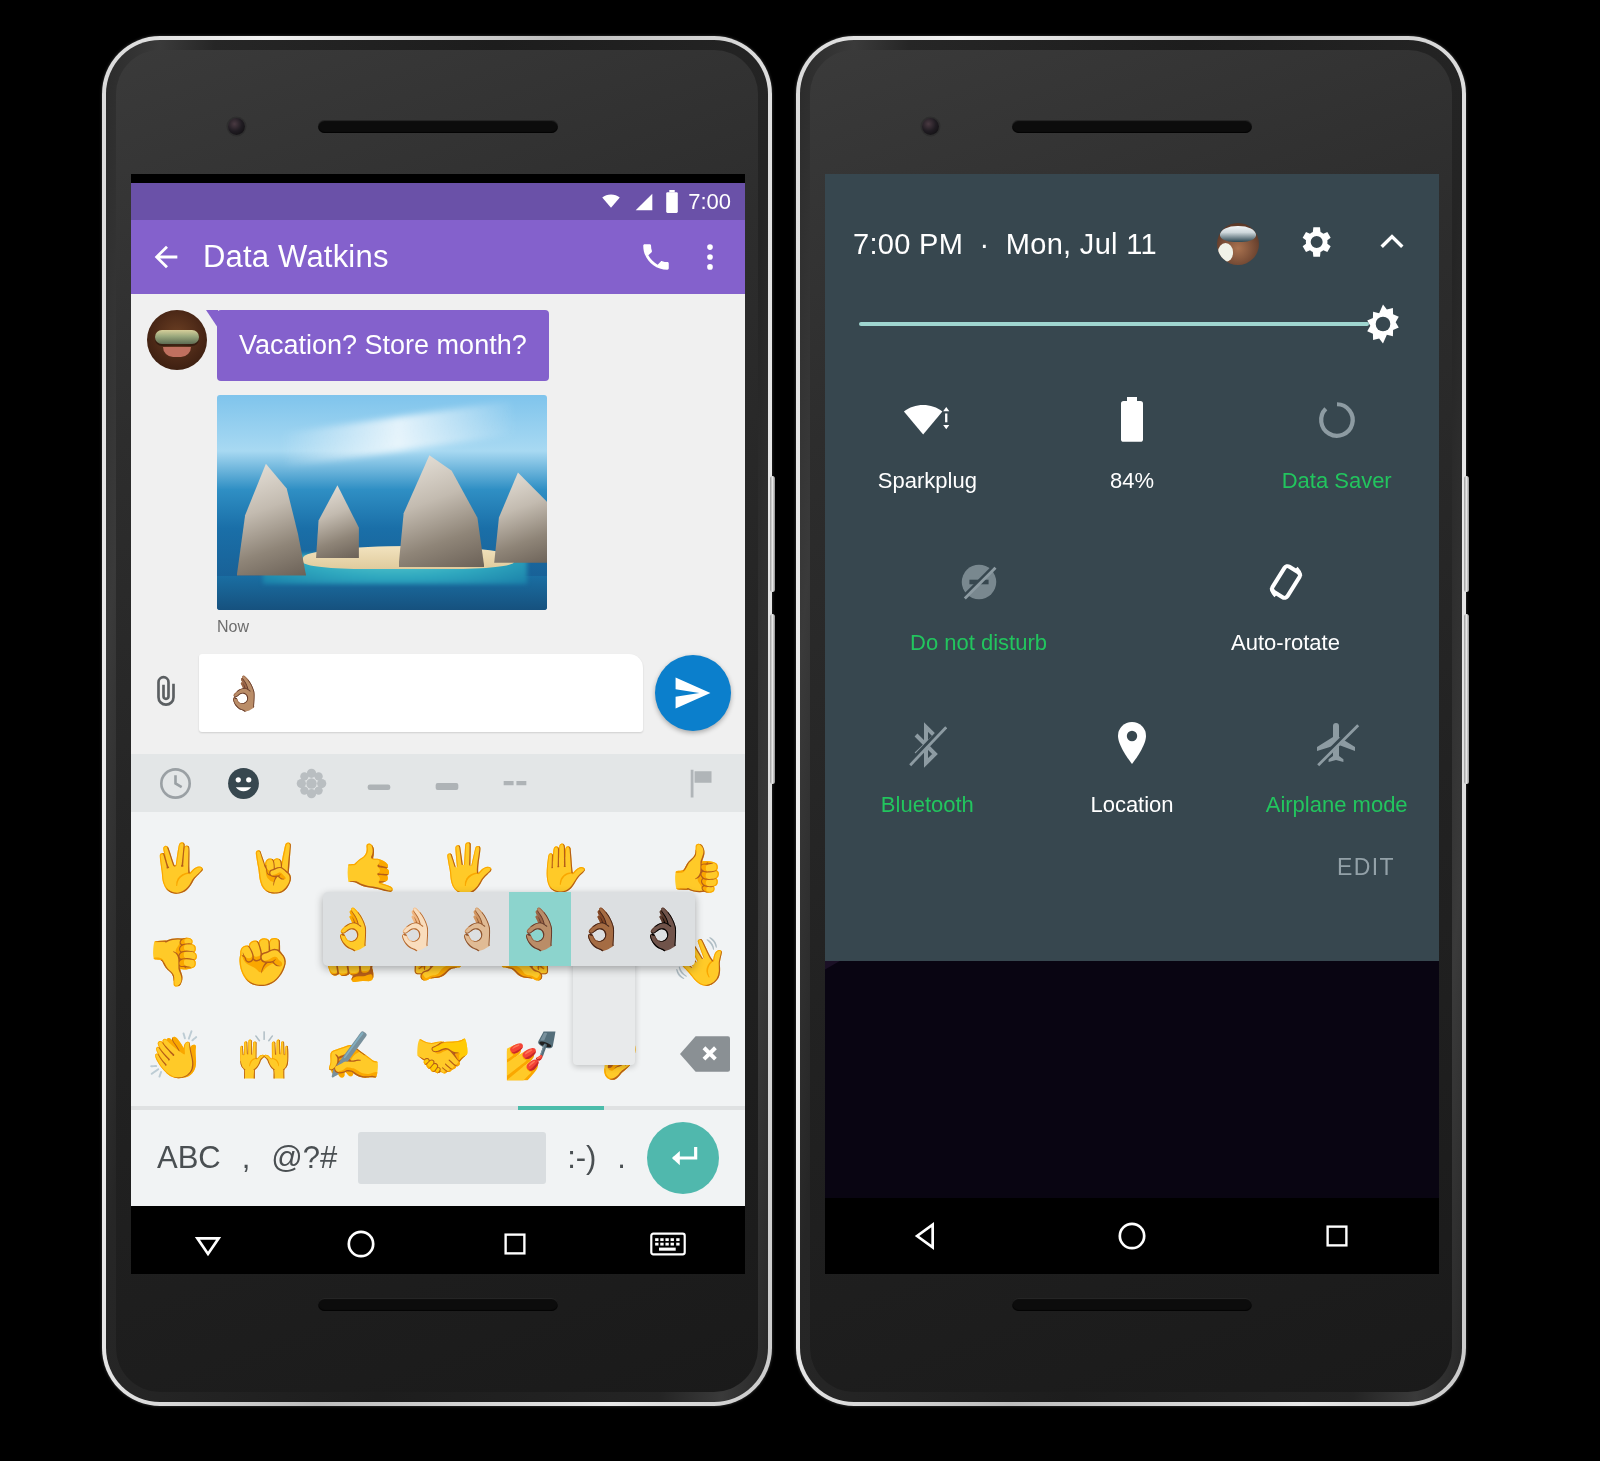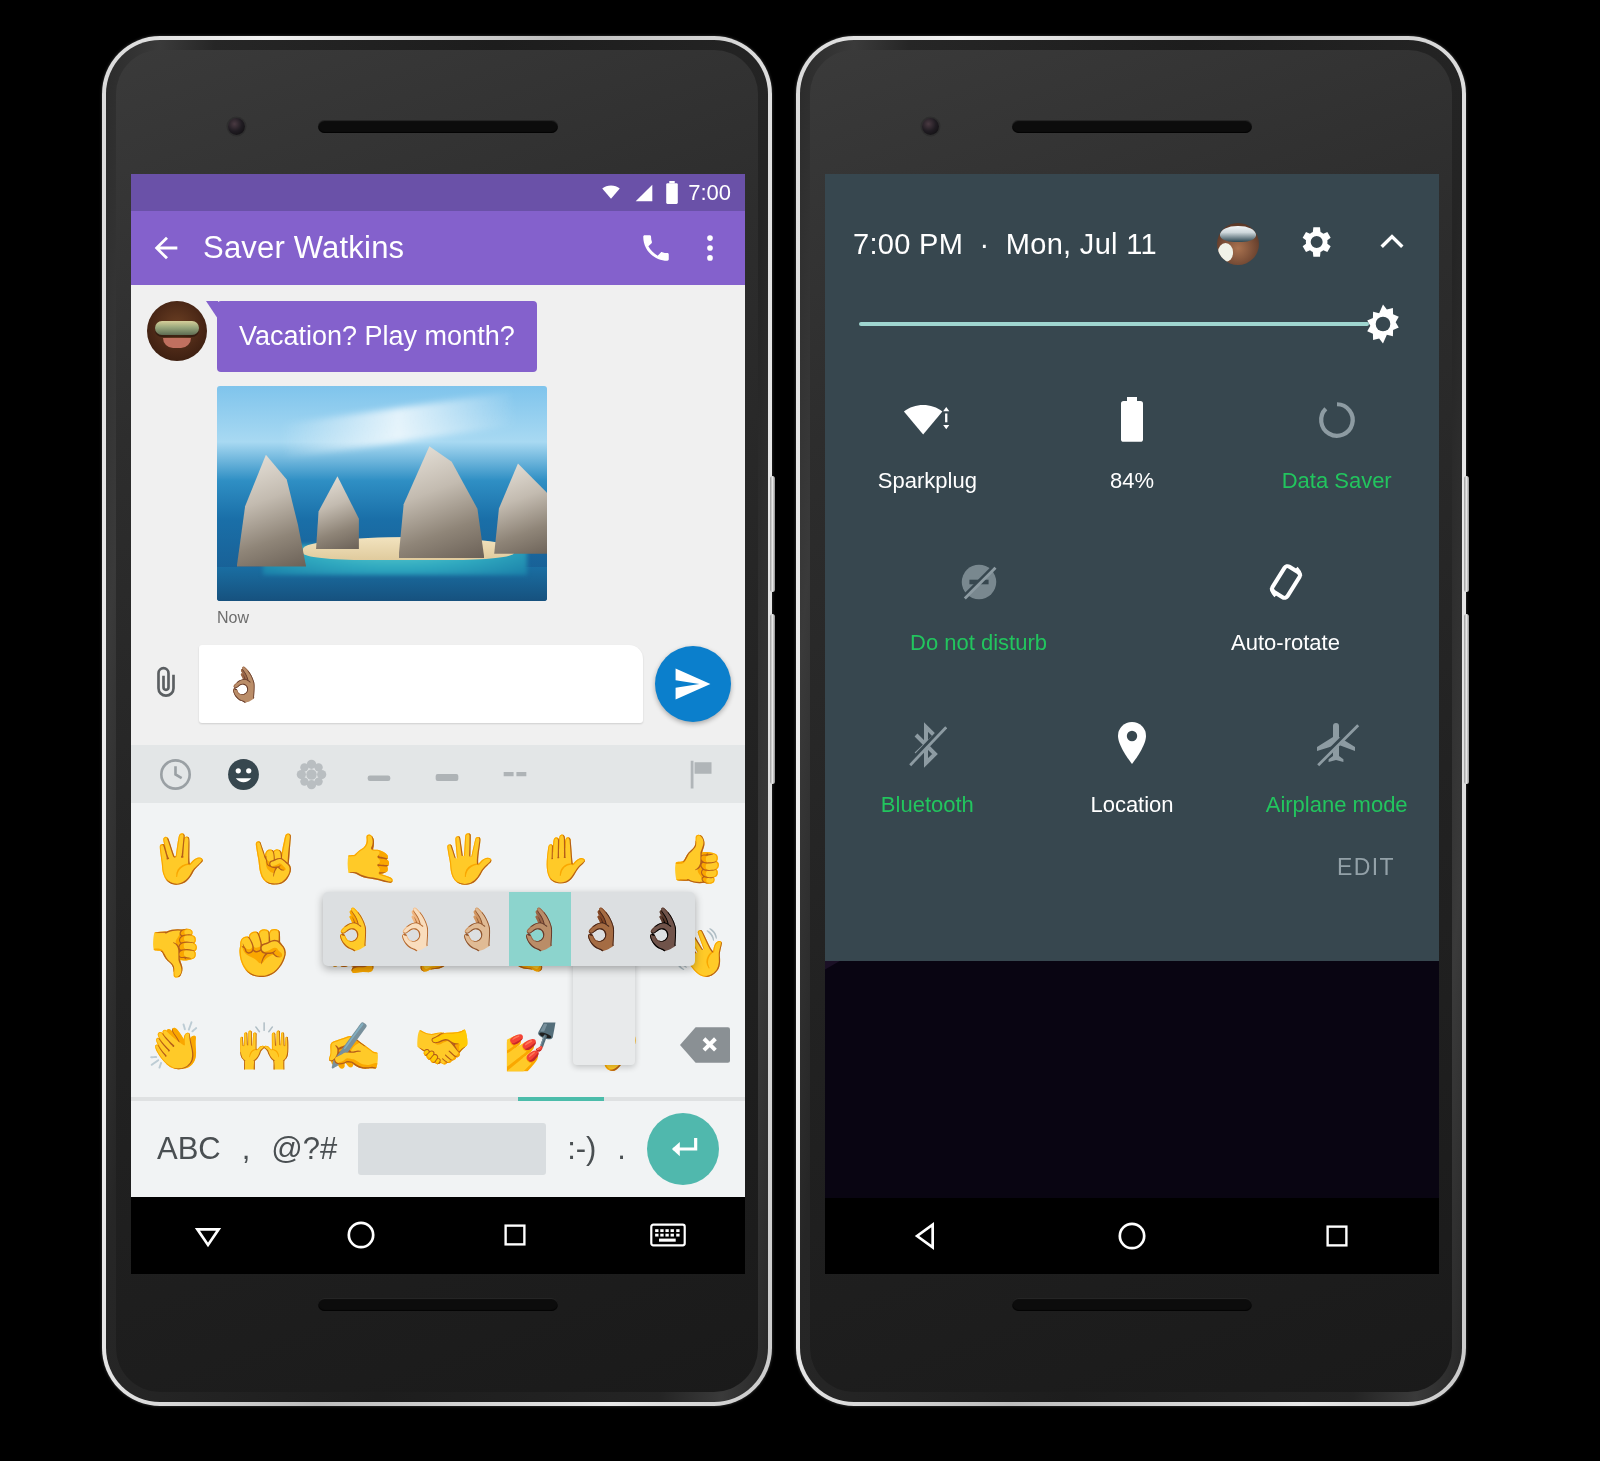--- a/index.html
+++ b/index.html
@@ -46,21 +46,21 @@
   .sidebtn {
     position: absolute; width: 5px; border-radius: 3px;
     background: linear-gradient(90deg,#9a9a9a,#e6e6e6,#8f8f8f);
   }
 
   
   .l-status {
     height: 37px; background: #6a51a8; color: #fff;
     display: flex; align-items: center; justify-content: flex-end;
     padding-right: 14px; gap: 8px;
-    font-size: 22px; font-weight: 500;
+    font-size: 22px; font-weight: 500; margin-top: 9px;
   }
   .l-appbar {
     height: 74px; background: #8461cc; color: #fff;
     display: flex; align-items: center; padding: 0 18px; gap: 20px;
   }
   .l-appbar .title { font-size: 31px; font-weight: 500; letter-spacing: .2px; flex: 1; }
   .l-convo { background: #f0f0f0; padding: 16px 0 0 0; position: relative; }
   .msg-row { display: flex; align-items: flex-start; padding: 0 16px; gap: 10px; }
   .avatar-img {
     width: 60px; height: 60px; border-radius: 50%; flex: none; overflow: hidden;
@@ -254,35 +254,35 @@
             <rect x="3.5" y="0" width="5" height="2.2" fill="#fff"></rect>
             <rect x="0.7" y="2" width="10.6" height="19" rx="1.2" fill="#fff"></rect>
           </svg>
         <span>7:00</span>
       </div>
 
       <div class="l-appbar">
         <svg width="34" height="34" viewBox="0 0 24 24">
             <path fill="#fff" d="M20 11H7.8l5.6-5.6L12 4l-8 8 8 8 1.4-1.4L7.8 13H20v-2z"></path>
           </svg>
-        <span class="title">Saver Watkins</span>
+        <span class="title">Data Watkins</span>
         <svg width="34" height="34" viewBox="0 0 24 24">
             <path fill="#fff" d="M6.6 10.8c1.4 2.8 3.8 5.1 6.6 6.6l2.2-2.2c.3-.3.7-.4 1-.2 1.2.4 2.4.6 3.6.6.6 0 1 .4 1 1V20c0 .6-.4 1-1 1-9.4 0-17-7.6-17-17 0-.6.4-1 1-1h3.5c.6 0 1 .4 1 1 0 1.3.2 2.5.6 3.6.1.4 0 .8-.2 1l-2.3 2.2z"></path>
           </svg>
         <svg width="34" height="34" viewBox="0 0 24 24">
             <circle cx="12" cy="5" r="2" fill="#fff"></circle>
             <circle cx="12" cy="12" r="2" fill="#fff"></circle>
             <circle cx="12" cy="19" r="2" fill="#fff"></circle>
           </svg>
       </div>
 
       <div class="l-convo">
         <div class="msg-row">
           <div class="avatar-img"></div>
-          <div class="bubble">Vacation? Play month?</div>
+          <div class="bubble">Vacation? Store month?</div>
         </div>
         <div class="photo-msg">
           <div class="sky-wisp"></div>
           <div class="deep"></div>
           <div class="shallow"></div>
           <div class="beach"></div>
           <div class="arch"></div>
           <div class="rock r1"></div>
           <div class="rock r2"></div>
           <div class="rock r3"></div>

